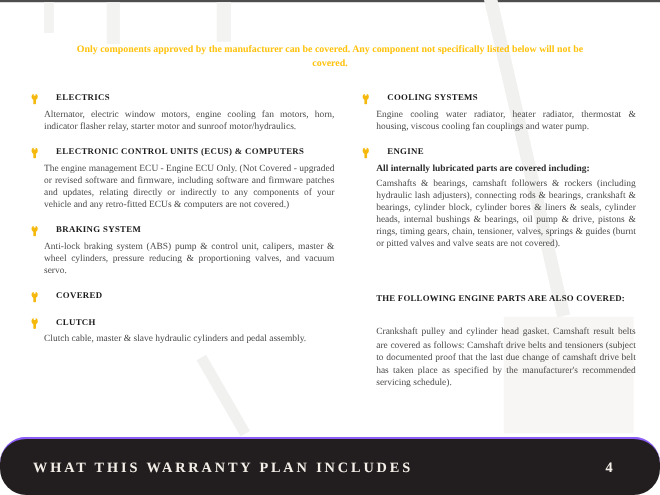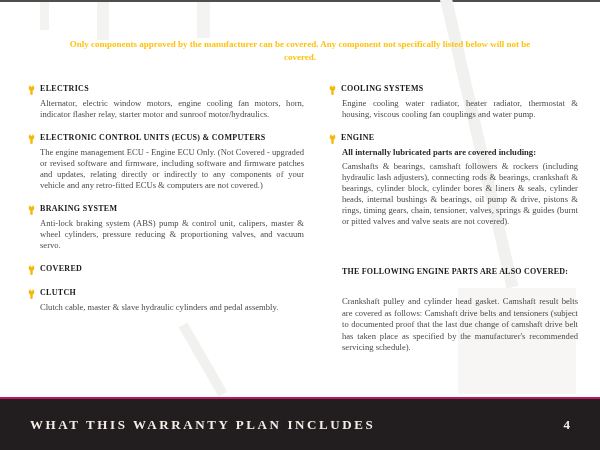--- a/index.html
+++ b/index.html
@@ -13,37 +13,37 @@
   .wm-square{background:#f7f6f4;}
 
   .warning{position:absolute;top:38px;left:58px;right:58px;text-align:center;
            font-weight:bold;font-size:9px;line-height:13px;color:var(--accent,#FFC20E);}
 
   .col{position:absolute;top:84px;}
   .col-left{left:28px;width:276px;}
   .col-right{left:329px;width:249px;}
 
   .section{margin-bottom:13px;}
-  .sec-head{display:flex;align-items:flex-start;gap:5px;}
+  .sec-head{display:flex;align-items:flex-start;gap:16px;}
   .bullet{flex:0 0 auto;margin-top:1px;line-height:0;}
   .sec-title{font-size:8px;font-weight:bold;color:var(--heading_text,#1a1a1a);letter-spacing:.3px;}
   .sec-body{margin:3px 0 0 12px;font-size:8.6px;line-height:11px;color:var(--body_text,#4a4a4a);
             text-align:justify;}
   .sec-body.no-justify{text-align:left;}
   .sec-intro{margin:3px 0 0 12px;font-size:8.6px;line-height:11px;color:#2b2b2b;font-weight:bold;}
   .col-right .sec-body,.col-right .sec-intro{margin-left:13px;}
 
   .also{margin:40px 0 0 13px;}
   .also-title{font-size:8px;font-weight:bold;color:var(--heading_text,#1a1a1a);letter-spacing:.2px;}
   .also-body{margin-top:20px;font-size:8.6px;line-height:11.5px;color:var(--body_text,#4a4a4a);
              text-align:justify;}
 
   .footer{position:absolute;left:0;right:0;bottom:0;height:53px;background:var(--footer_bg,#221E1F);
-          border-top:2px solid #be185d;display:flex;align-items:center;justify-content:space-between;
-          padding:0 30px 0 30px;box-sizing:border-box;}
+          border-top:2px solid #8b5cf6;display:flex;align-items:center;justify-content:space-between;
+          padding:0 43px 0 30px;box-sizing:border-box;border-radius:24px;}
   .footer-title{color:var(--footer_text,#F3EEE7);font-size:13px;font-weight:bold;letter-spacing:2.6px;}
   .page-num{color:var(--footer_text,#F3EEE7);font-size:13px;font-weight:bold;}
 </style>
 </head>
 <body>
 
 <div class="page">
   <div class="top-edge"></div>
 
   <div class="wm" style="left:40px;top:2px;width:9px;height:28px;"></div>

